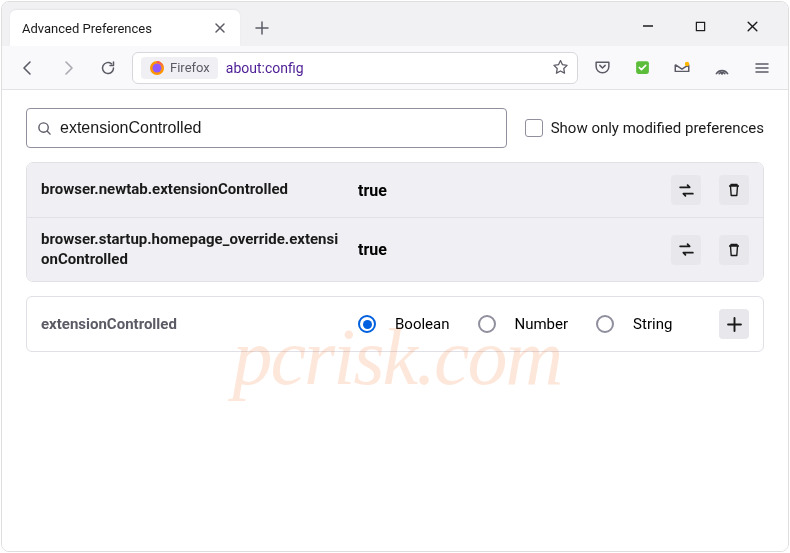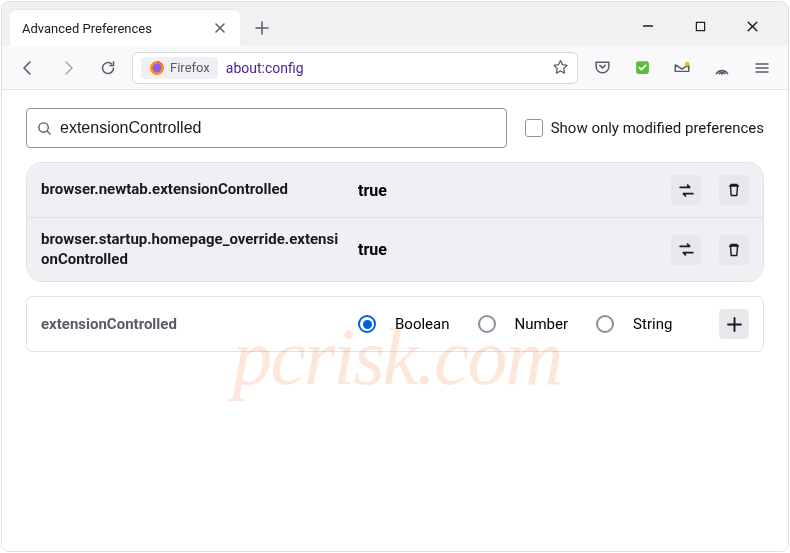--- a/index.html
+++ b/index.html
@@ -155,21 +155,21 @@
       color: #1a1a1a;
     }
     .checkbox {
       width: 18px; height: 18px;
       border: 1px solid #8f8f9d;
       border-radius: 3px;
       cursor: pointer;
     }
     .pref-table {
       border: 1px solid #e0e0e6;
-      border-radius: 16px;
+      border-radius: 7px;
       overflow: hidden;
       margin-bottom: 14px;
     }
     .pref-row {
       display: flex;
       align-items: center;
       padding: 12px 14px;
       gap: 12px;
       background: #f0f0f4;
       border-bottom: 1px solid #e0e0e6;

